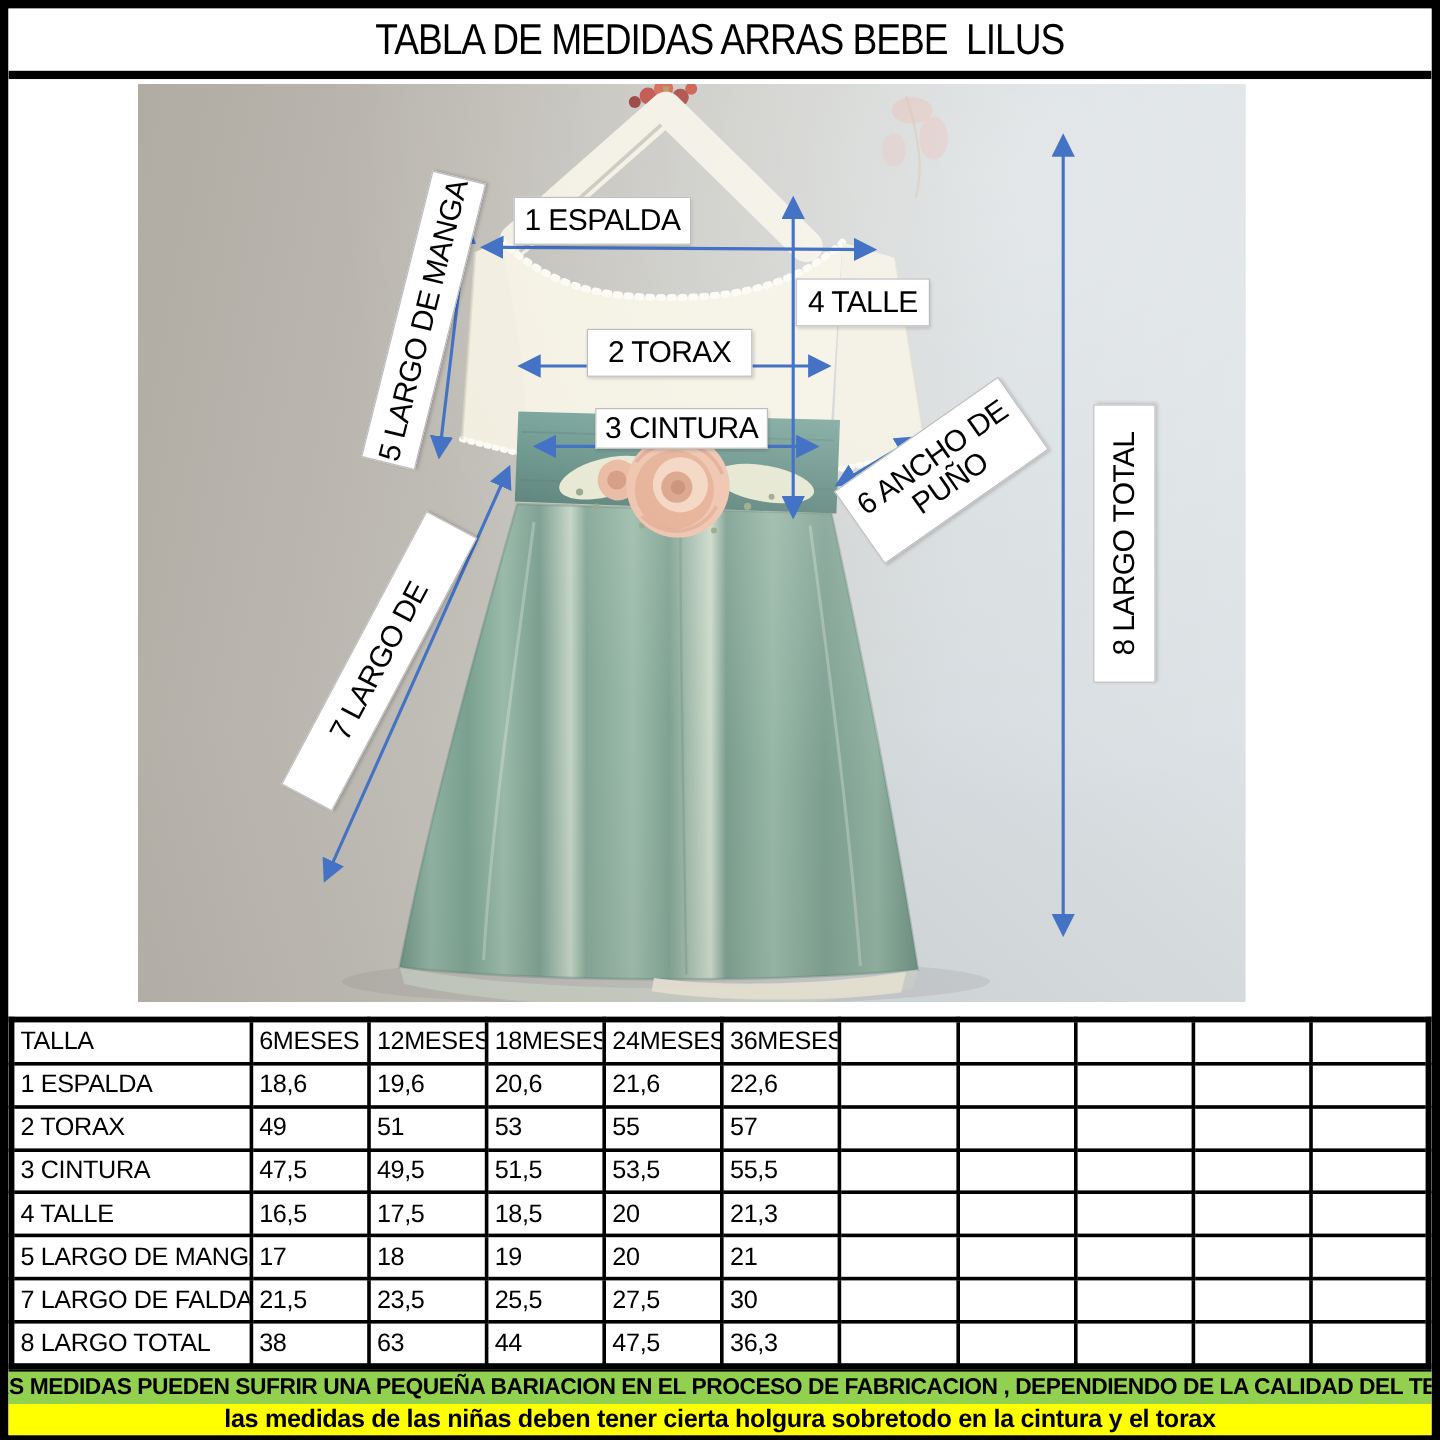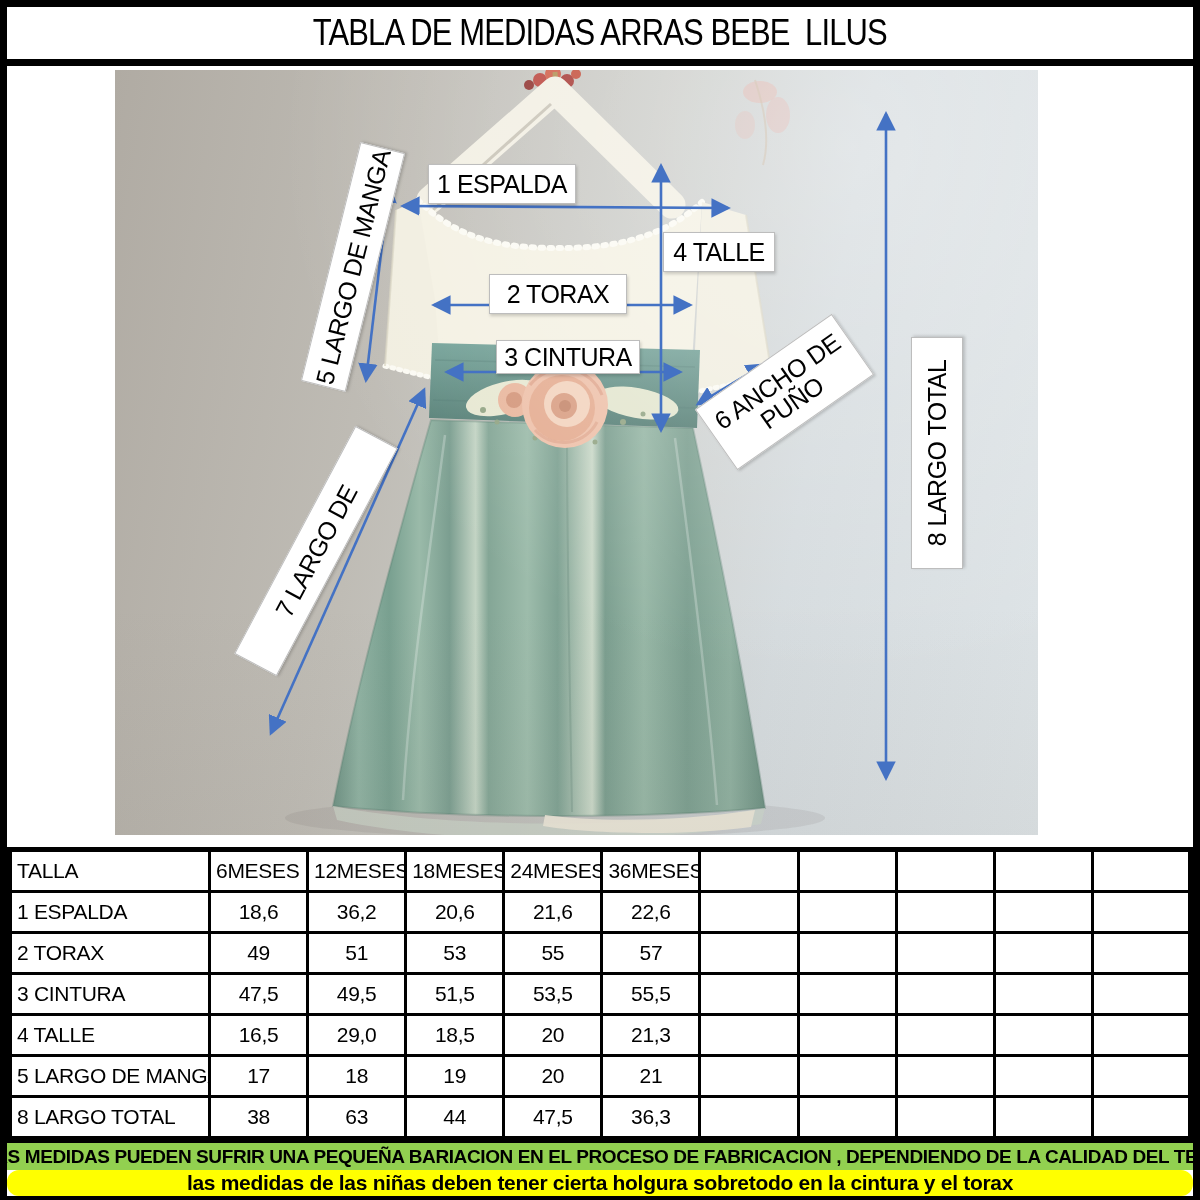--- a/index.html
+++ b/index.html
@@ -41,31 +41,31 @@
   
   .size-table{
     border-collapse:collapse;table-layout:fixed;width:100%;flex:0 0 294px;
     border:5px solid #000;
   }
   .size-table td{
     border:3px solid #000;font-size:21px;letter-spacing:-.3px;
     padding:0 5px;height:29px;overflow:hidden;white-space:nowrap;
   }
   .size-table td.lab{text-align:left;}
-  .size-table td.num{text-align:center;}
+  .size-table td.num{text-align:left;}
   
   .note-green{
     flex:0 0 27px;background:#92D050;border-top:2px solid #000;
     display:flex;align-items:center;justify-content:center;
     font-weight:bold;font-size:19px;letter-spacing:-.4px;white-space:nowrap;
   }
   .note-yellow{
     flex:1 1 auto;background:#FFFF00;
     display:flex;align-items:center;justify-content:center;
-    font-weight:bold;font-size:21px;letter-spacing:-.3px;white-space:nowrap;border-radius:12px;
+    font-weight:bold;font-size:21px;letter-spacing:-.3px;white-space:nowrap;
   }
 </style>
 </head>
 <body>
 
 <div class="page">
 
   <div class="title-bar">
     <span>TABLA DE MEDIDAS ARRAS BEBE  LILUS</span>
   </div>
@@ -244,21 +244,21 @@
         <td class="lab">36MESES</td>
         <td></td>
           <td></td>
           <td></td>
           <td></td>
           <td></td>
       </tr>
       <tr>
         <td class="lab">1 ESPALDA</td>
         <td class="num">18,6</td>
-        <td class="num">36,2</td>
+        <td class="num">19,6</td>
         <td class="num">20,6</td>
         <td class="num">21,6</td>
         <td class="num">22,6</td>
         <td></td>
           <td></td>
           <td></td>
           <td></td>
           <td></td>
       </tr>
       <tr>
@@ -283,21 +283,21 @@
         <td class="num">55,5</td>
         <td></td>
           <td></td>
           <td></td>
           <td></td>
           <td></td>
       </tr>
       <tr>
         <td class="lab">4 TALLE</td>
         <td class="num">16,5</td>
-        <td class="num">29,0</td>
+        <td class="num">17,5</td>
         <td class="num">18,5</td>
         <td class="num">20</td>
         <td class="num">21,3</td>
         <td></td>
           <td></td>
           <td></td>
           <td></td>
           <td></td>
       </tr>
       <tr>
@@ -307,20 +307,33 @@
         <td class="num">19</td>
         <td class="num">20</td>
         <td class="num">21</td>
         <td></td>
           <td></td>
           <td></td>
           <td></td>
           <td></td>
       </tr>
       <tr>
+        <td class="lab">7 LARGO DE FALDA</td>
+        <td class="num">21,5</td>
+        <td class="num">23,5</td>
+        <td class="num">25,5</td>
+        <td class="num">27,5</td>
+        <td class="num">30</td>
+        <td></td>
+          <td></td>
+          <td></td>
+          <td></td>
+          <td></td>
+      </tr>
+      <tr>
         <td class="lab">8 LARGO TOTAL</td>
         <td class="num">38</td>
         <td class="num">63</td>
         <td class="num">44</td>
         <td class="num">47,5</td>
         <td class="num">36,3</td>
         <td></td>
           <td></td>
           <td></td>
           <td></td>

